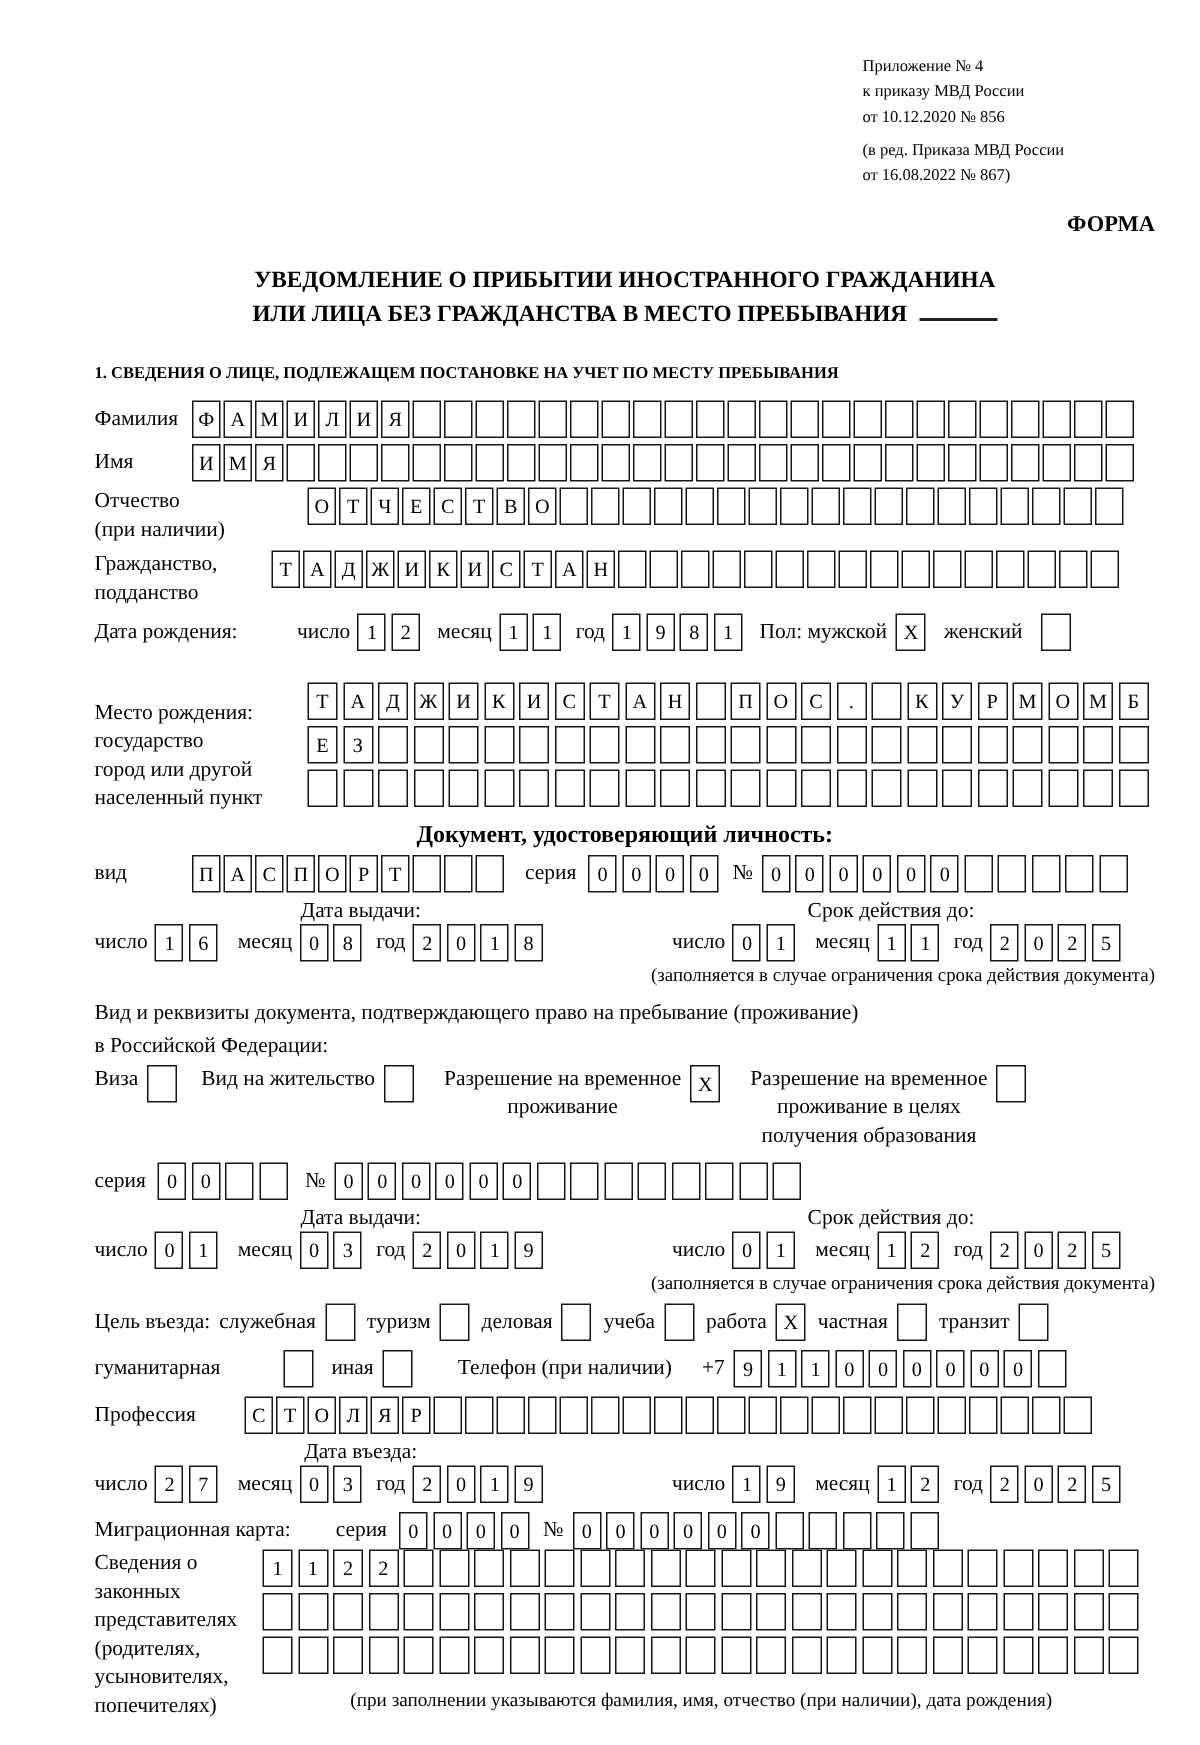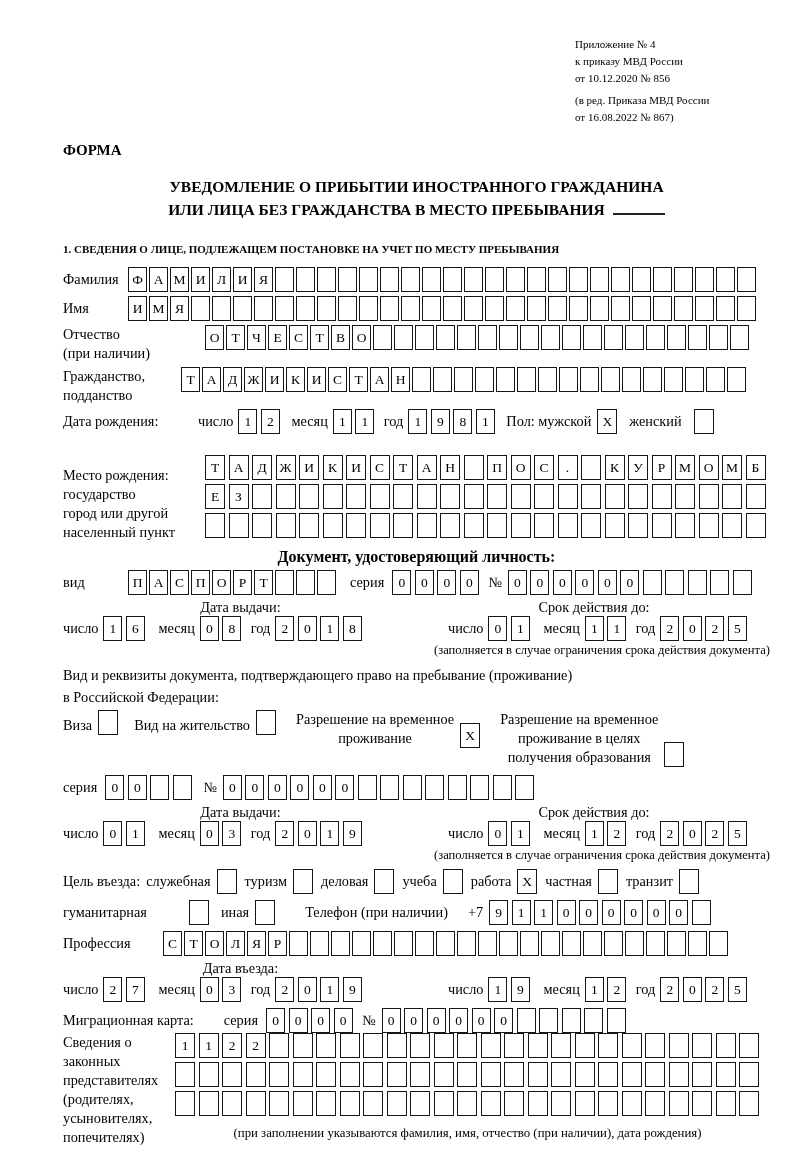--- a/index.html
+++ b/index.html
@@ -6,21 +6,21 @@
   html,body { margin:0; padding:0; }
   body {
     width:800px; height:1163px; background:#ffffff; color:#000;
     font-family:"Liberation Serif", serif; overflow:hidden;
   }
   .page { padding:36px 30px 0 63px; }
 
   .small { font-size:11px; line-height:17px; }
   .appendix-block { width:195px; margin-left:auto; }
   .edition-block { margin-top:5px; }
-  .form-label { font-weight:bold; font-size:15px; margin-top:16px; }
+  .form-label { text-align:right; font-weight:bold; font-size:15px; margin-top:16px; }
 
   .title { text-align:center; font-weight:bold; font-size:15.5px; line-height:23px; margin-top:16px; }
   .blank-line { display:inline-block; width:52px; height:14px; border-bottom:2px solid #222; margin-left:8px; }
 
   .s1-heading { font-weight:bold; font-size:11px; margin-top:22px; }
 
   .rows { margin-top:12px; font-size:14.3px; }
   .row { display:flex; align-items:center; margin-bottom:4px; }
   .row.top { align-items:flex-start; }
   .lblcol { flex:none; line-height:19px; }
@@ -52,21 +52,21 @@
   .dcol { display:flex; align-items:center; }
   .dcol.left { width:355px; }
   .dcol.right { padding-left:30px; }
   .dlabel { margin-right:5px; }
 
   .subnote { text-align:right; font-size:12.6px; margin:1px 0 6px 0; }
 
   .intro { line-height:22px; }
 
   .optrow { align-items:flex-start; margin-top:2px; margin-bottom:8px; }
-  .opt { display:flex; align-items:flex-end; line-height:19px; }
+  .opt { display:flex; align-items:flex-start; line-height:19px; }
   .olines { text-align:center; }
   .opt .checkbox { margin-left:6px; }
 
   .pur { display:flex; align-items:center; }
   .pur .checkbox { margin-left:6px; }
 
   .repnote { font-size:12.8px; margin-top:10px; text-align:center; width:585px; }
 </style>
 </head>
 <body>

